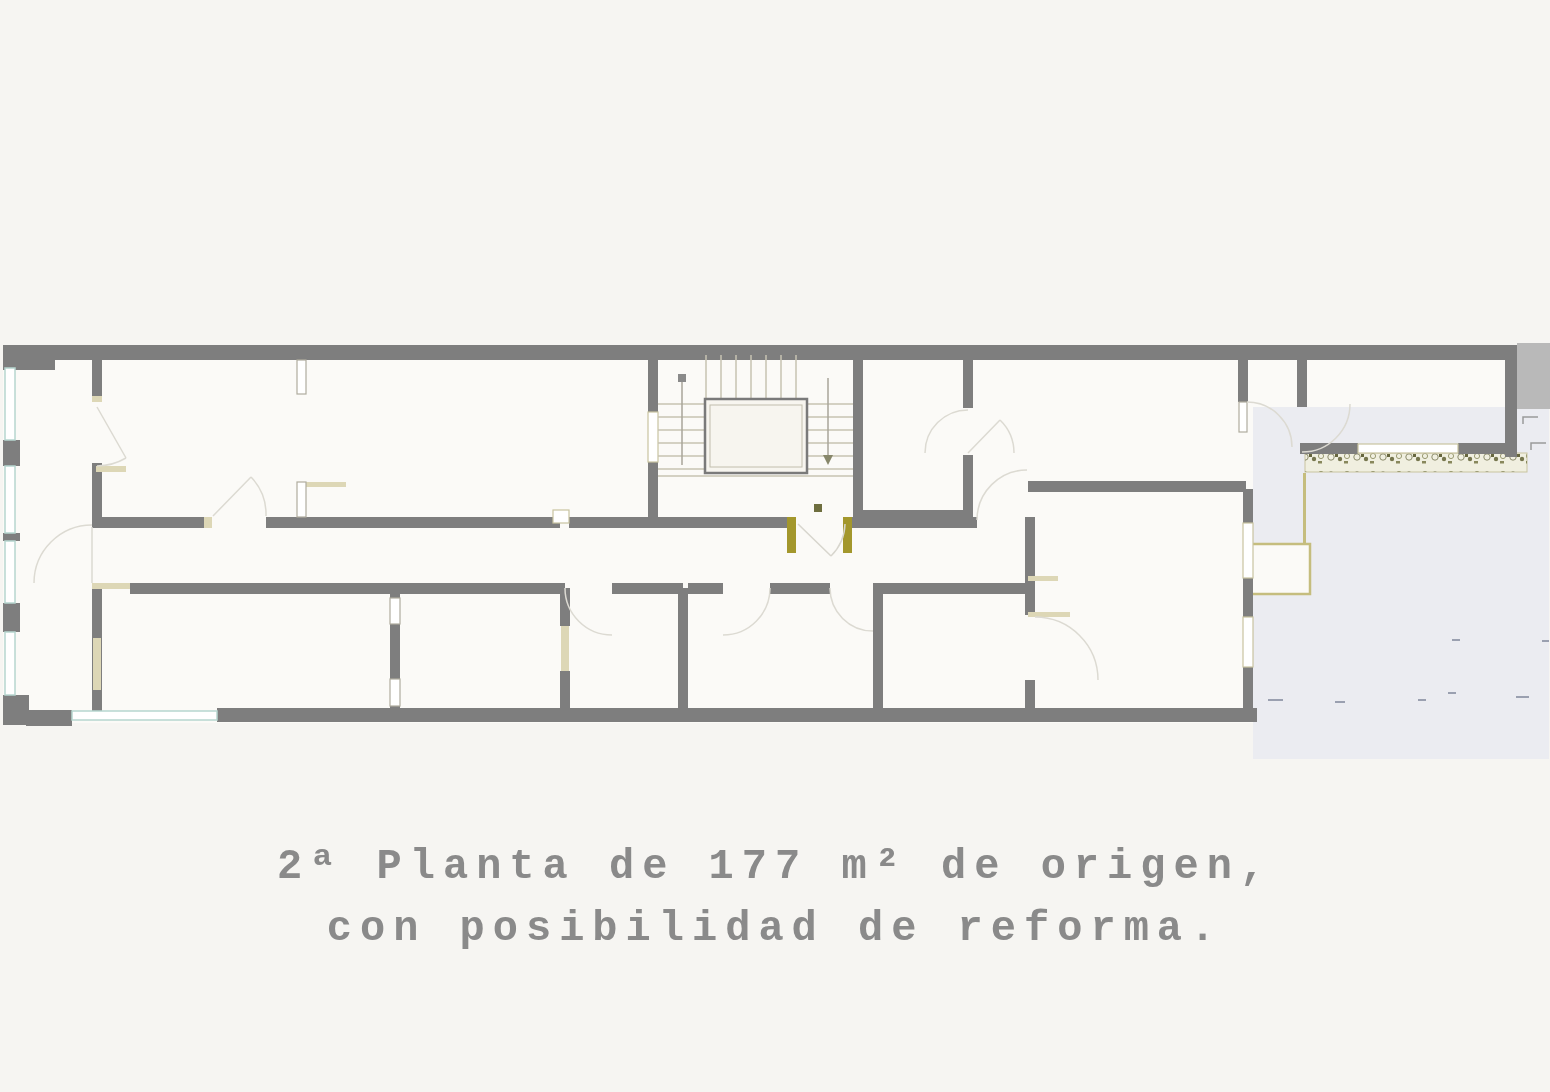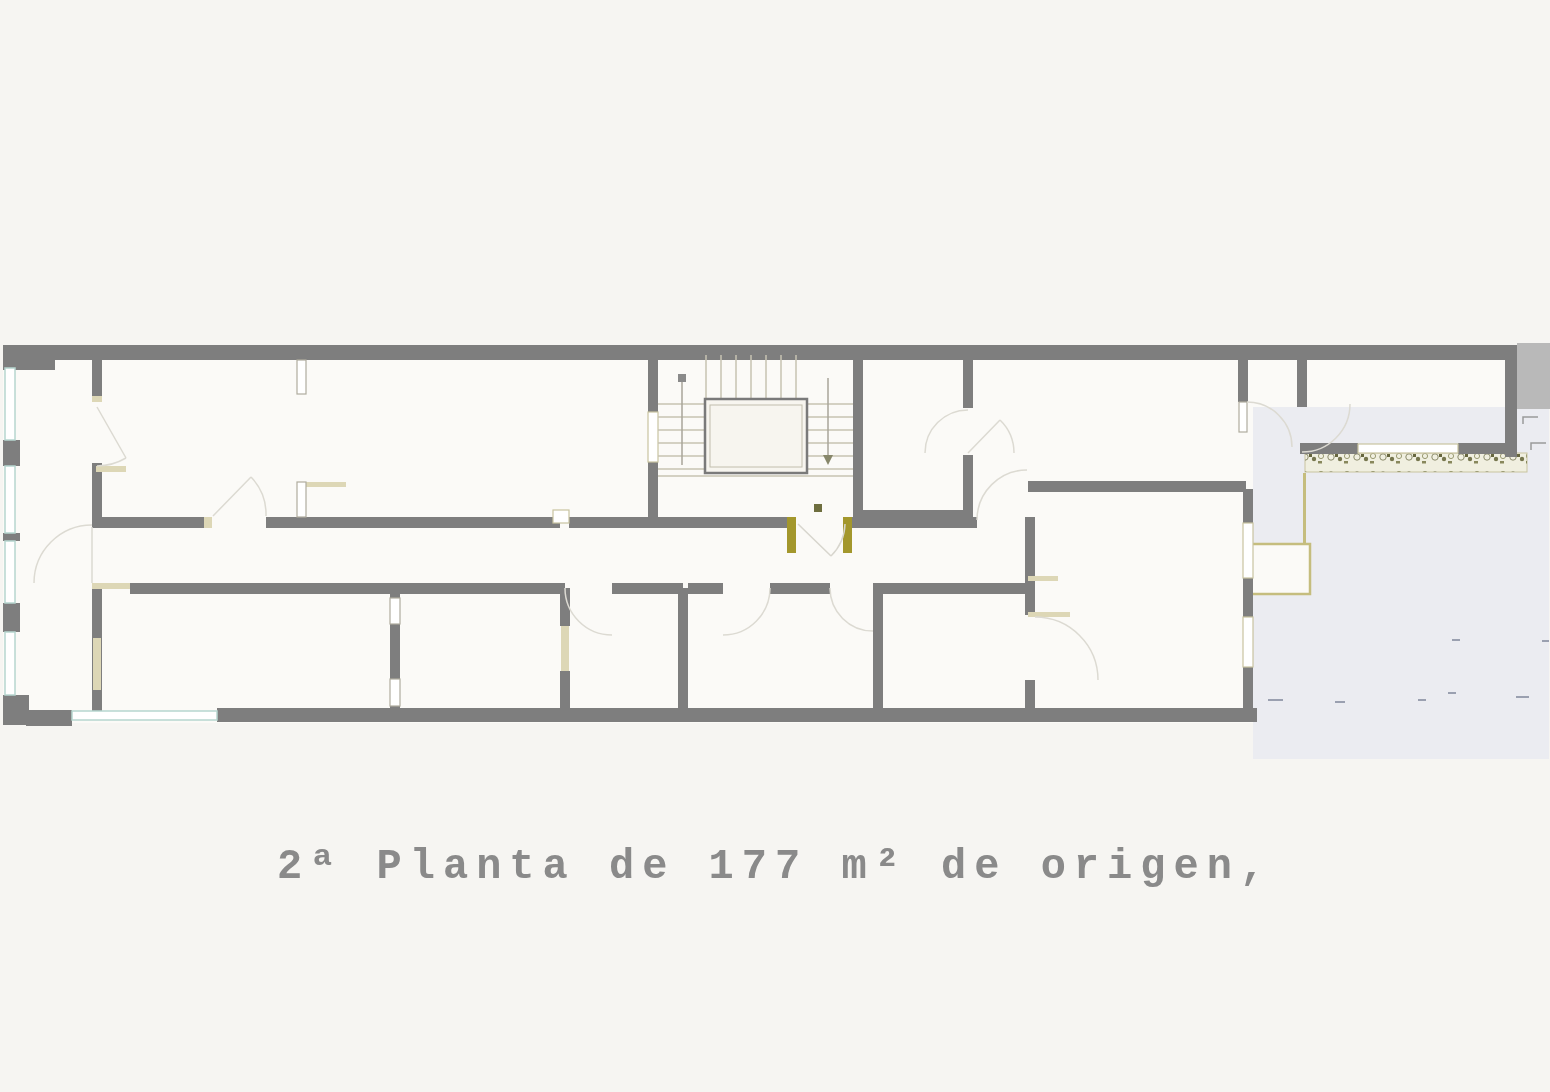--- a/index.html
+++ b/index.html
@@ -196,15 +196,16 @@
       <path d="M 565 588 A 47 47 0 0 0 612 635"></path>
       <path d="M 770 588 A 47 47 0 0 1 723 635"></path>
       <path d="M 830 588 A 43 43 0 0 0 873 631"></path>
       <path d="M 1035 617 A 63 63 0 0 1 1098 680"></path>
       <path d="M 1247 402 A 45 45 0 0 1 1292 447"></path>
     </g>
   </svg>
 
   <div class="caption">
     <div class="line">2ª Planta de 177 m² de origen,</div>
+    <div class="line">con posibilidad de reforma.</div>
   </div>
 
 </div>
 
 </body></html>

